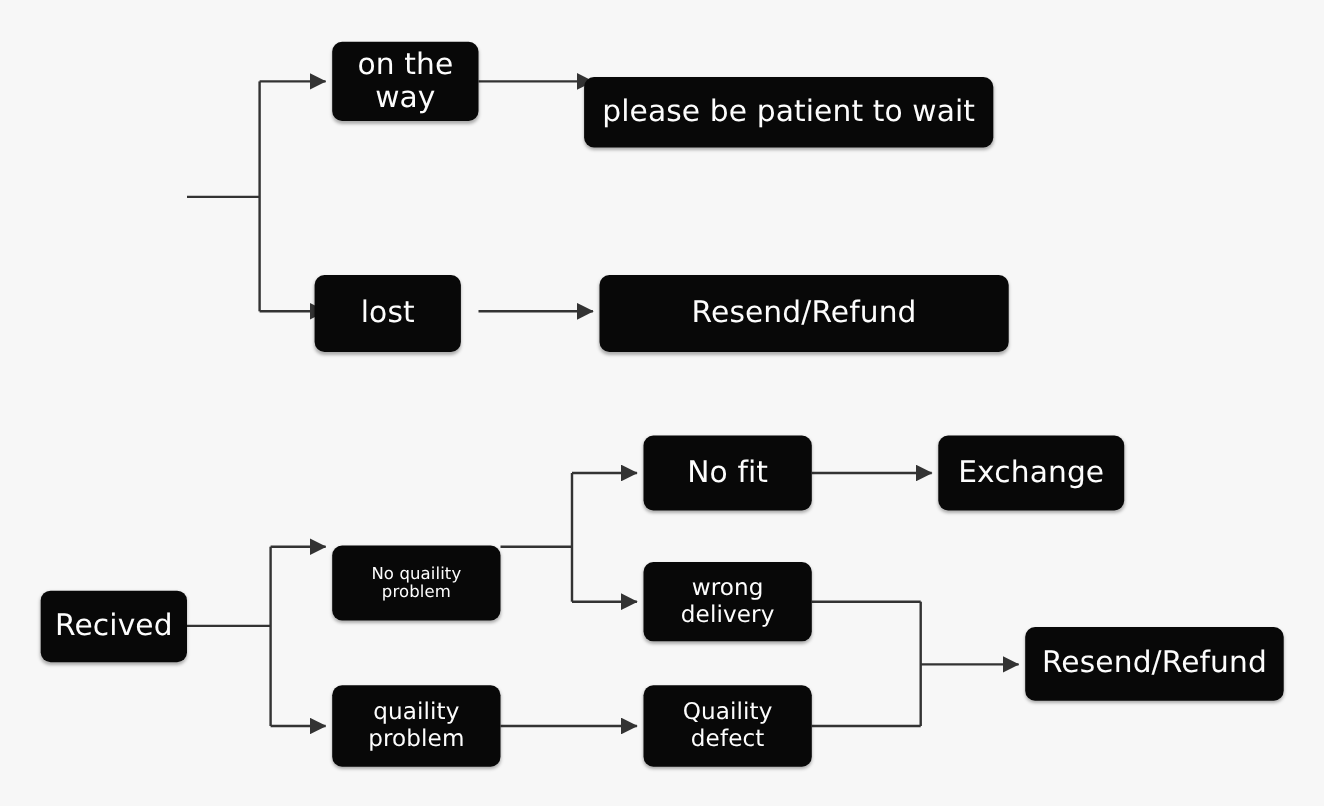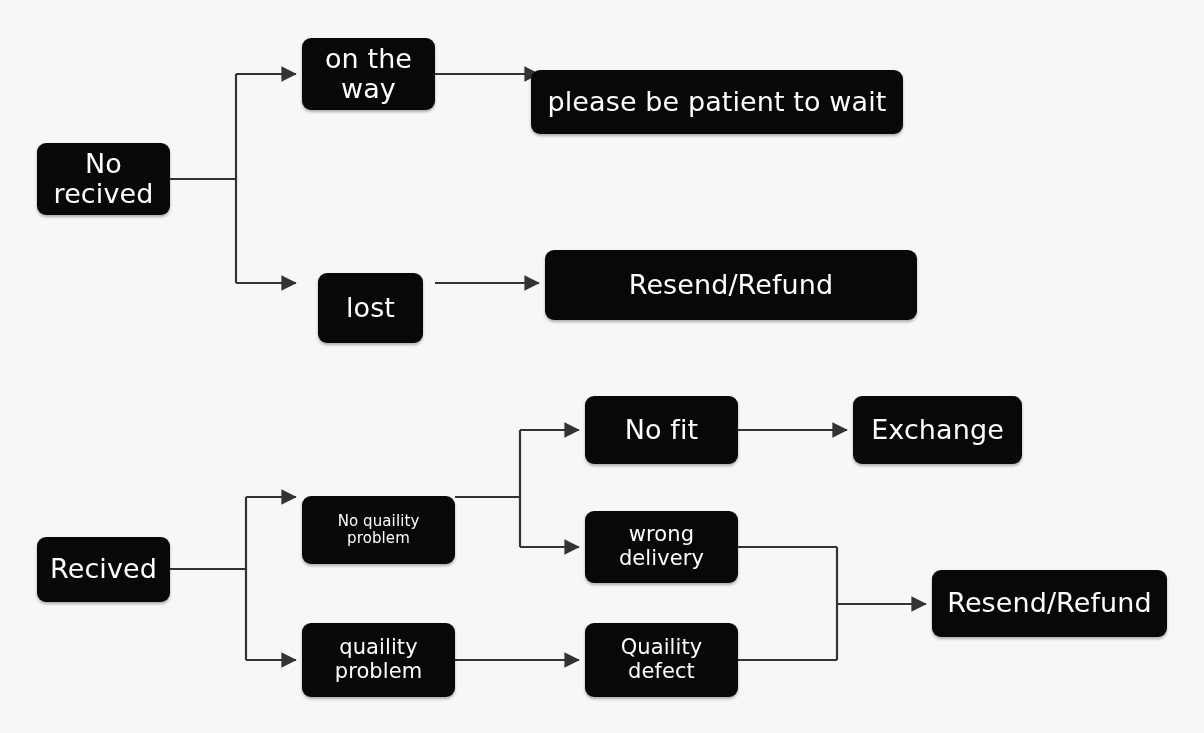--- a/index.html
+++ b/index.html
@@ -95,29 +95,27 @@
       <path d="M 738 547 L 837 547"></path>
 
       <path d="M 738 660 L 837 660"></path>
 
       <path d="M 837 547 L 837 660"></path>
 
       <path d="M 837 604 L 926 604" marker-end="url(#arrow)"></path>
     </g>
   </svg>
 
-  <div class="node fs-lg" style="left:37px; top:143px; width:133px; height:72px;">No
-recived</div>
 
   <div class="node fs-lg" style="left:302px; top:38px; width:133px; height:72px;">on the
 way</div>
 
   <div class="node fs-lg" style="left:531px; top:38px; width:372px; height:64px;margin-top:32px;">please be patient to wait</div>
 
-  <div class="node fs-lg" style="left:318px; top:250px; width:105px; height:70px;margin-top:23px;">lost</div>
+  <div class="node fs-lg" style="left:286px; top:250px; width:133px; height:70px;">lost</div>
 
   <div class="node fs-lg" style="left:545px; top:250px; width:372px; height:70px;">Resend/Refund</div>
 
   <div class="node fs-lg" style="left:37px; top:537px; width:133px; height:65px;">Recived</div>
 
   <div class="node fs-sm" style="left:302px; top:463px; width:153px; height:68px;">No quaility
 problem</div>
 
   <div class="node fs-md" style="left:302px; top:623px; width:153px; height:74px;">quaility
 problem</div>

